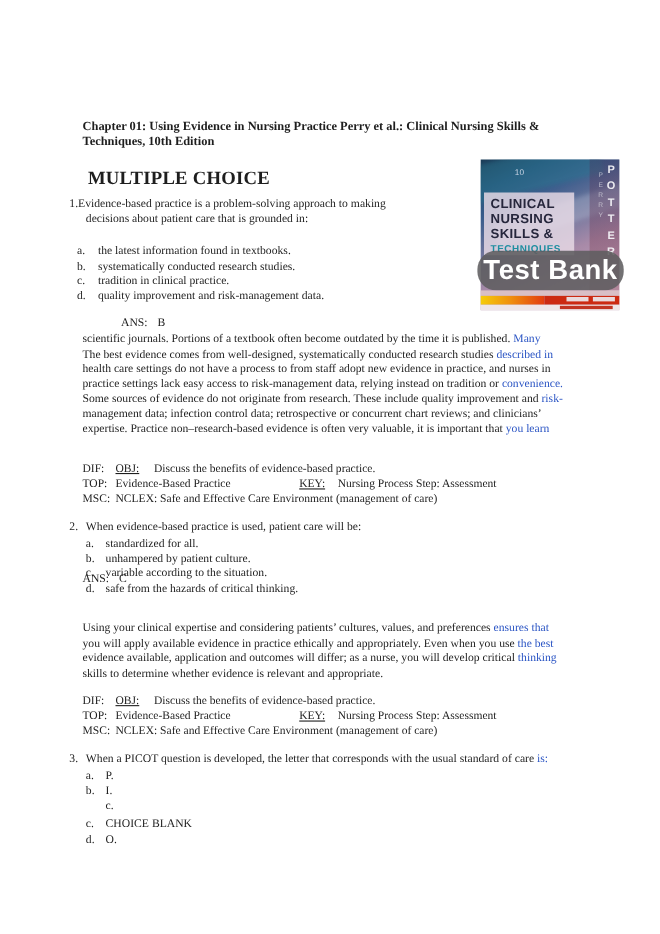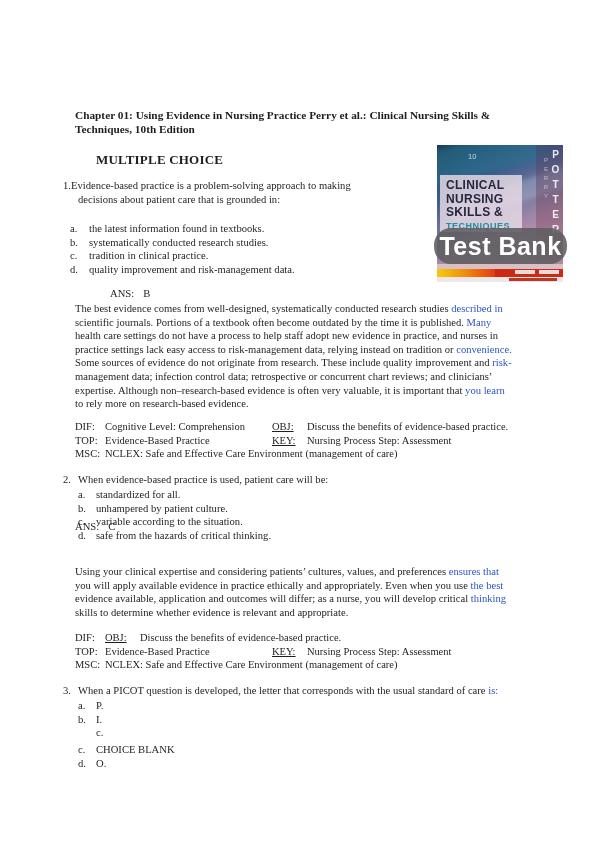--- a/index.html
+++ b/index.html
@@ -3,21 +3,21 @@
 <meta charset="utf-8">
 <style>
   html,body{margin:0;padding:0;background:#ffffff;}
   .page{position:relative;width:600px;height:849px;background:#ffffff;overflow:hidden;
         font-family:"Liberation Serif",serif;color:#1e1e1e;}
   .abs{position:absolute;}
   .nowrap{white-space:nowrap;}
   .blue{color:#2b55c4;}
 
   .doc-title{left:75px;top:108px;width:480px;font-size:11.3px;font-weight:bold;line-height:14px;}
-  .section-head{left:96px;top:152px;font-size:13px;font-weight:bold;letter-spacing:0.2px;}
+  .section-head{left:80px;top:152px;font-size:17px;font-weight:bold;letter-spacing:0.2px;}
 
   .body-text{font-size:10.6px;line-height:13.6px;}
   .stem-num{display:inline-block;}
   .qnum-gap{width:15px;display:inline-block;}
 
   .opt-row{display:flex;line-height:13.6px;}
   .opt-letter{flex:0 0 19px;}
   .opt-letter-w{flex:0 0 18px;}
 
   .ans-line{font-size:10.6px;}
@@ -91,34 +91,32 @@
         </div>
       <div class="opt-row">
           <span class="opt-letter">d.</span>
           <span class="nowrap">quality improvement and risk-management data.</span>
         </div>
     </div>
 
     <div class="abs ans-line" style="left:75px;top:288px;margin-left:35px;"><span class="ans-label">ANS:</span><span>B</span></div>
 
     <div class="abs body-text rationale" style="left:75px;top:302px;">
+      <div><span>scientific journals. Portions of a textbook often become outdated by the time it is published. </span><span class="blue">Many</span></div>
       <div><span>The best evidence comes from well-designed, systematically conducted research studies </span><span class="blue">described in</span></div>
-      <div><span>scientific journals. Portions of a textbook often become outdated by the time it is published. </span><span class="blue">Many</span></div>
-      <div><span>health care settings do not have a process to help staff adopt new evidence in practice, and nurses in</span><span class="blue"></span></div>
+      <div><span>health care settings do not have a process to from staff adopt new evidence in practice, and nurses in</span><span class="blue"></span></div>
       <div><span>practice settings lack easy access to risk-management data, relying instead on tradition or </span><span class="blue">convenience.</span></div>
       <div><span>Some sources of evidence do not originate from research. These include quality improvement and </span><span class="blue">risk-</span></div>
       <div><span>management data; infection control data; retrospective or concurrent chart reviews; and clinicians’</span><span class="blue"></span></div>
-      <div><span>expertise. Although non–research-based evidence is often very valuable, it is important that </span><span class="blue">you learn</span></div>
-      <div><span>to rely more on research-based evidence.</span><span class="blue"></span></div>
+      <div><span>expertise. Practice non–research-based evidence is often very valuable, it is important that </span><span class="blue">you learn</span></div>
     </div>
 
     <div class="abs meta" style="left:75px;top:420px;width:490px;">
       <div class="meta-row">
           <span class="mk1">DIF:</span>
-          <span class="mv1">Cognitive Level: Comprehension</span>
           <span class="mk2">OBJ:</span>
           <span>Discuss the benefits of evidence-based practice.</span>
         </div>
       <div class="meta-row">
           <span class="mk1">TOP:</span>
           <span class="mv1">Evidence-Based Practice</span>
           <span class="mk2">KEY:</span>
           <span>Nursing Process Step: Assessment</span>
         </div>
       <div class="meta-row">

